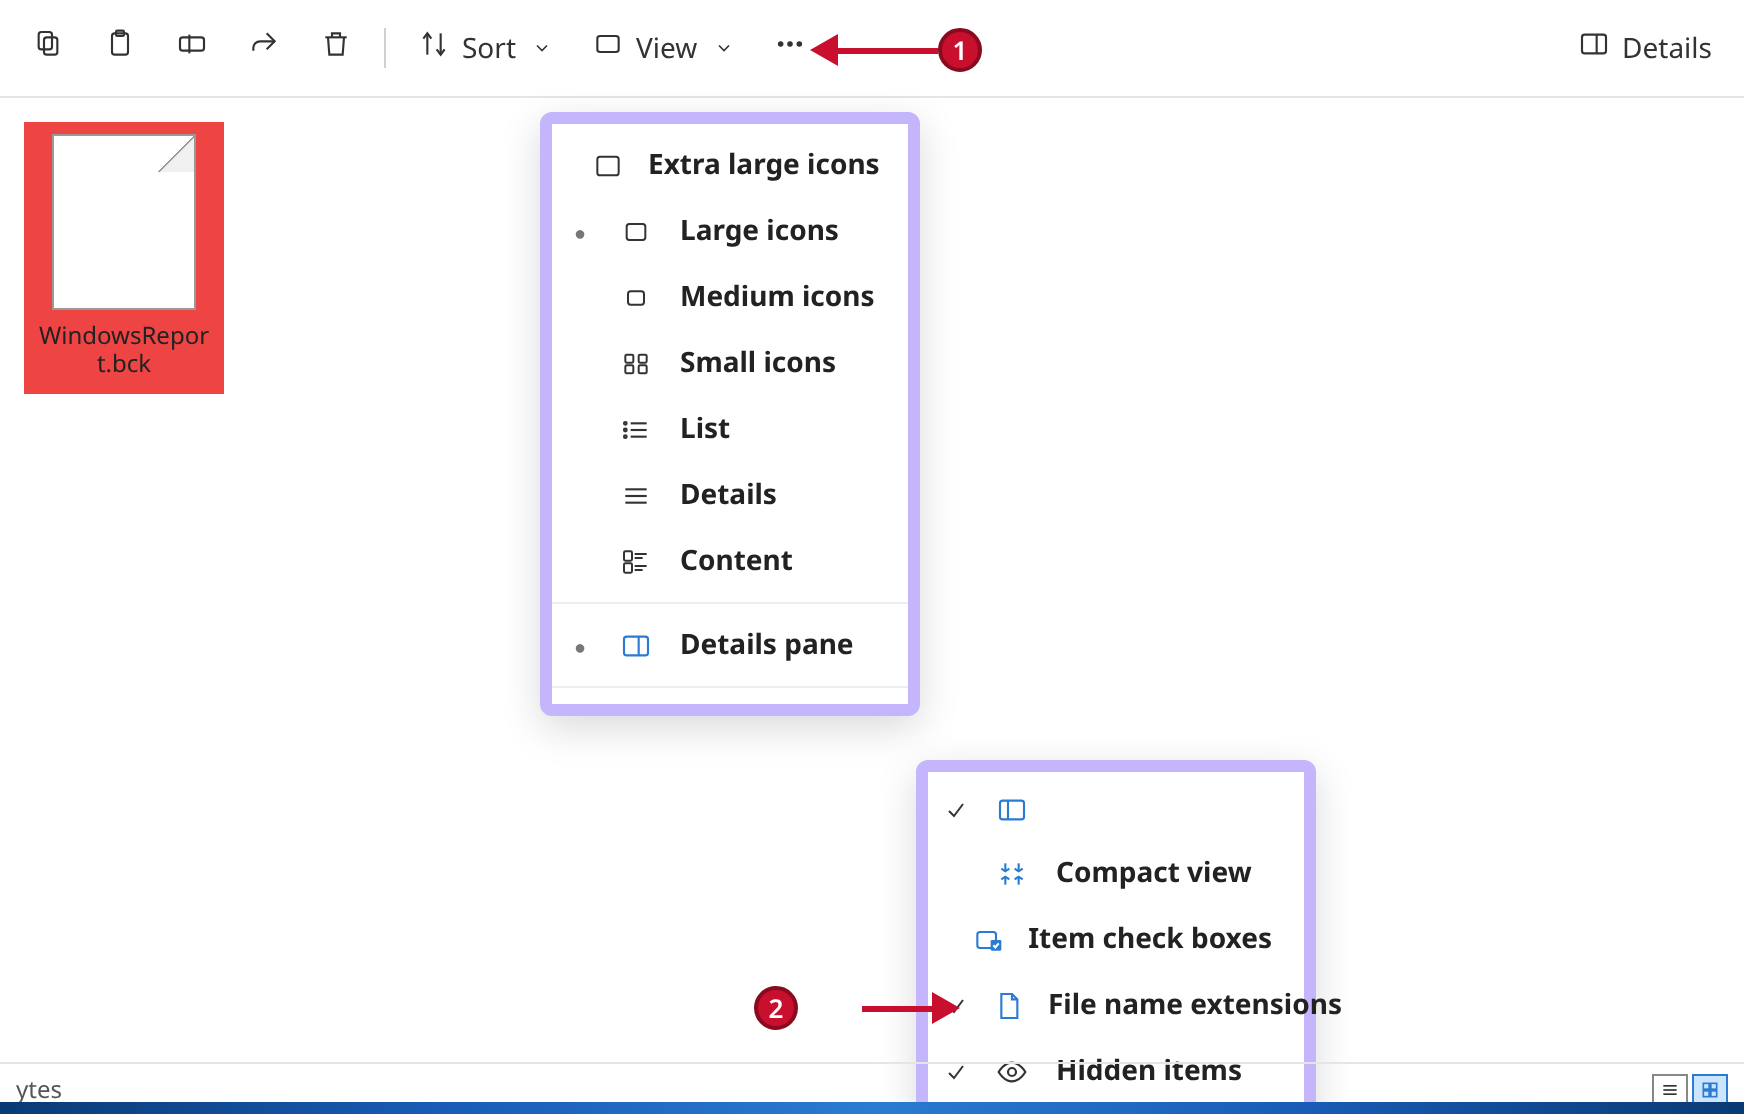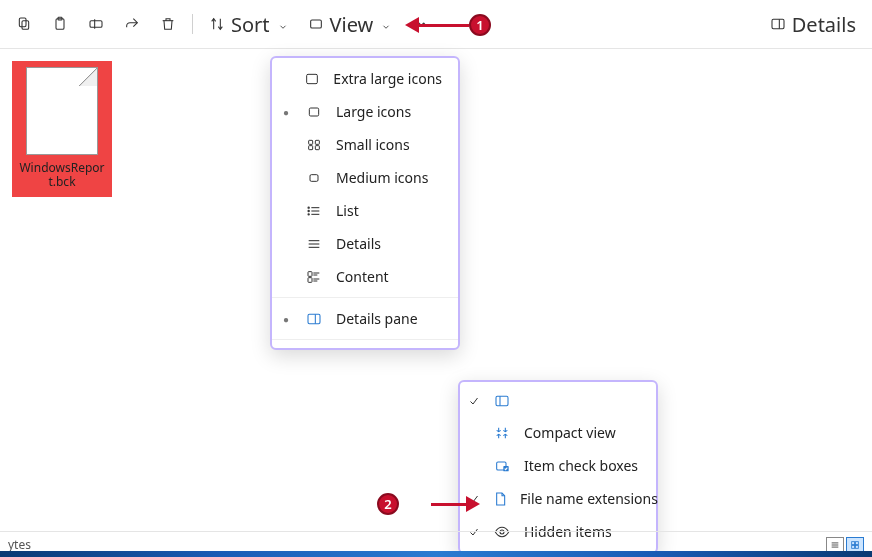--- a/index.html
+++ b/index.html
@@ -5,21 +5,21 @@
   * { box-sizing: border-box; margin: 0; padding: 0; font-family: "Segoe UI", system-ui, sans-serif; }
   body { width: 872px; height: 557px; background: #ffffff; overflow: hidden; position: relative; }
 
   
   .toolbar {
     height: 48px; width: 100%; display: flex; align-items: center;
     padding: 0 8px; gap: 4px; color: #222;
   }
   .tb-btn {
     display: flex; align-items: center; gap: 6px; padding: 6px 8px;
-    border-radius: 4px; font-size: 20px; color: #333;
+    border-radius: 4px; font-size: 14px; color: #333;
   }
   .tb-btn svg, .tb-icon svg { stroke: #333; }
   .tb-divider { width: 1px; height: 20px; background: #d0d0d0; margin: 0 4px; }
   .spacer { flex: 1; }
   .chev { margin-left: 2px; }
 
   
   .content { position: absolute; top: 48px; left: 0; right: 0; bottom: 30px;
              border-top: 1px solid #e5e5e5; padding: 12px; }
   .file-item { width: 100px; text-align: center; font-size: 12px; color: #222;
@@ -27,23 +27,23 @@
   .file-thumb { width: 72px; height: 88px; margin: 0 auto 6px;
                 background: #ffffff; border: 1px solid #999; position: relative; }
   .file-thumb::after { 
     content: ""; position: absolute; top: 0; right: 0;
     width: 18px; height: 18px; background: linear-gradient(135deg,#fff 0 49%,#999 50% 52%,#f0f0f0 53% 100%);
   }
   .file-name { line-height: 14px; word-break: break-all; }
 
   
   .menu {
-    position: absolute; background: #ffffff; border: 2px solid #c4b5fd;
+    position: absolute; background: #ffffff; border: 6px solid #c4b5fd;
     border-radius: 6px; box-shadow: 0 6px 20px rgba(0,0,0,.15);
-    font-size: 14px; color: #222; padding: 4px 0;
+    font-size: 14px; color: #222; padding: 4px 0; font-weight: bold;
   }
   .menu-item {
     display: flex; align-items: center; gap: 12px;
     padding: 7px 16px 7px 8px; white-space: nowrap;
   }
   .menu-item .lead { width: 12px; display: flex; justify-content: center; color: #777; font-size: 10px; }
   .menu-item .ico  { width: 20px; display: flex; justify-content: center; }
   .menu-item .trail{ margin-left: auto; color: #888; }
   .menu hr { border: none; border-top: 1px solid #eee; margin: 4px 0; }
   #view-menu { top: 56px; left: 270px; width: 190px; }
@@ -207,36 +207,36 @@
         <svg width="16" height="16" viewBox="0 0 24 24" fill="none" stroke="#333" stroke-width="1.5">
           <rect x="5" y="6" width="14" height="12" rx="2"></rect>
         </svg>
       </span>
     <span>Large icons</span>
   </div>
   <div class="menu-item">
     <span class="lead"></span>
     <span class="ico">
         <svg width="16" height="16" viewBox="0 0 24 24" fill="none" stroke="#333" stroke-width="1.5">
+          <rect x="6" y="7" width="12" height="10" rx="2"></rect>
+        </svg>
+      </span>
+    <span>Medium icons</span>
+  </div>
+  <div class="menu-item">
+    <span class="lead"></span>
+    <span class="ico">
+        <svg width="16" height="16" viewBox="0 0 24 24" fill="none" stroke="#333" stroke-width="1.5">
           <rect x="4" y="5" width="6" height="6" rx="1"></rect>
           <rect x="14" y="5" width="6" height="6" rx="1"></rect>
           <rect x="4" y="13" width="6" height="6" rx="1"></rect>
           <rect x="14" y="13" width="6" height="6" rx="1"></rect>
         </svg>
       </span>
     <span>Small icons</span>
-  </div>
-  <div class="menu-item">
-    <span class="lead"></span>
-    <span class="ico">
-        <svg width="16" height="16" viewBox="0 0 24 24" fill="none" stroke="#333" stroke-width="1.5">
-          <rect x="6" y="7" width="12" height="10" rx="2"></rect>
-        </svg>
-      </span>
-    <span>Medium icons</span>
   </div>
   <div class="menu-item">
     <span class="lead"></span>
     <span class="ico">
         <svg width="16" height="16" viewBox="0 0 24 24" fill="none" stroke="#333" stroke-width="1.6">
           <line x1="8" y1="7" x2="20" y2="7"></line>
           <line x1="8" y1="12" x2="20" y2="12"></line>
           <line x1="8" y1="17" x2="20" y2="17"></line>
           <circle cx="4" cy="7" r="1"></circle>
           <circle cx="4" cy="12" r="1"></circle>

